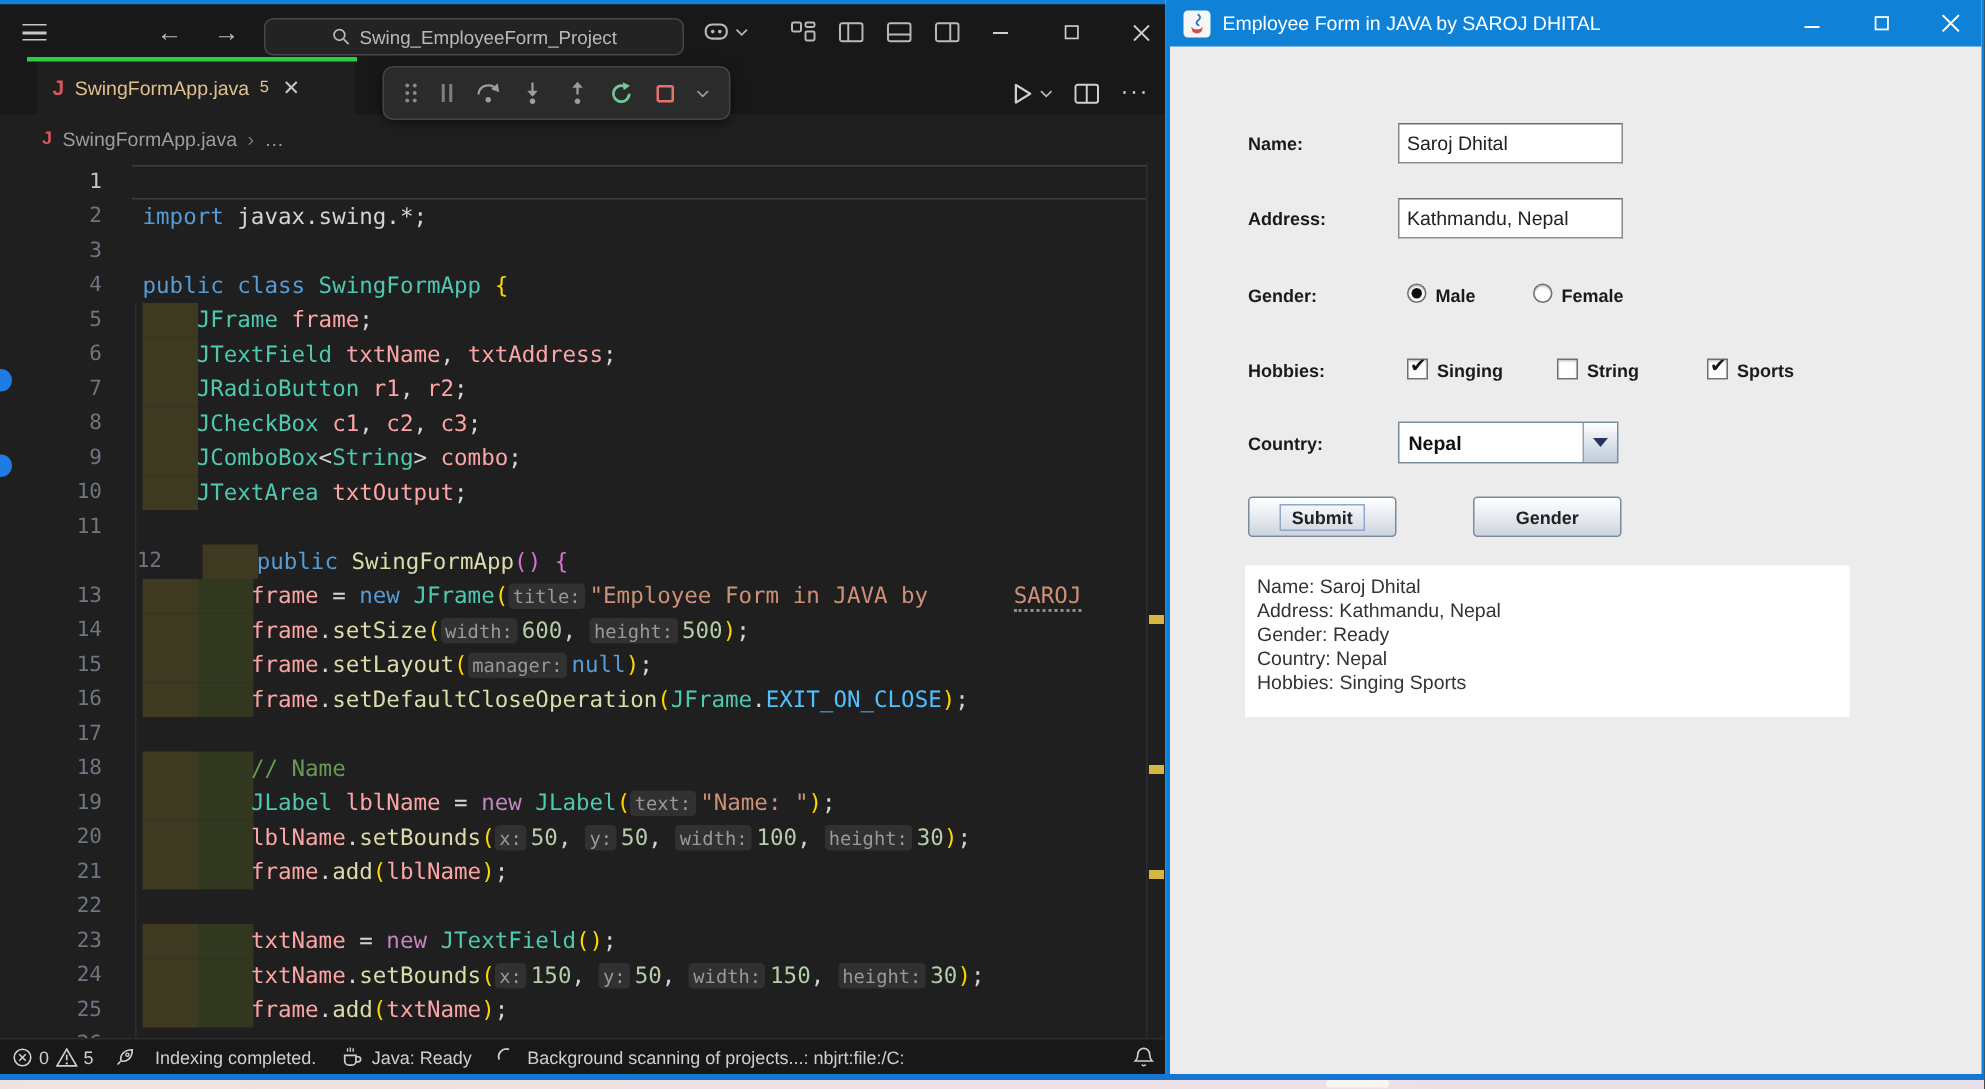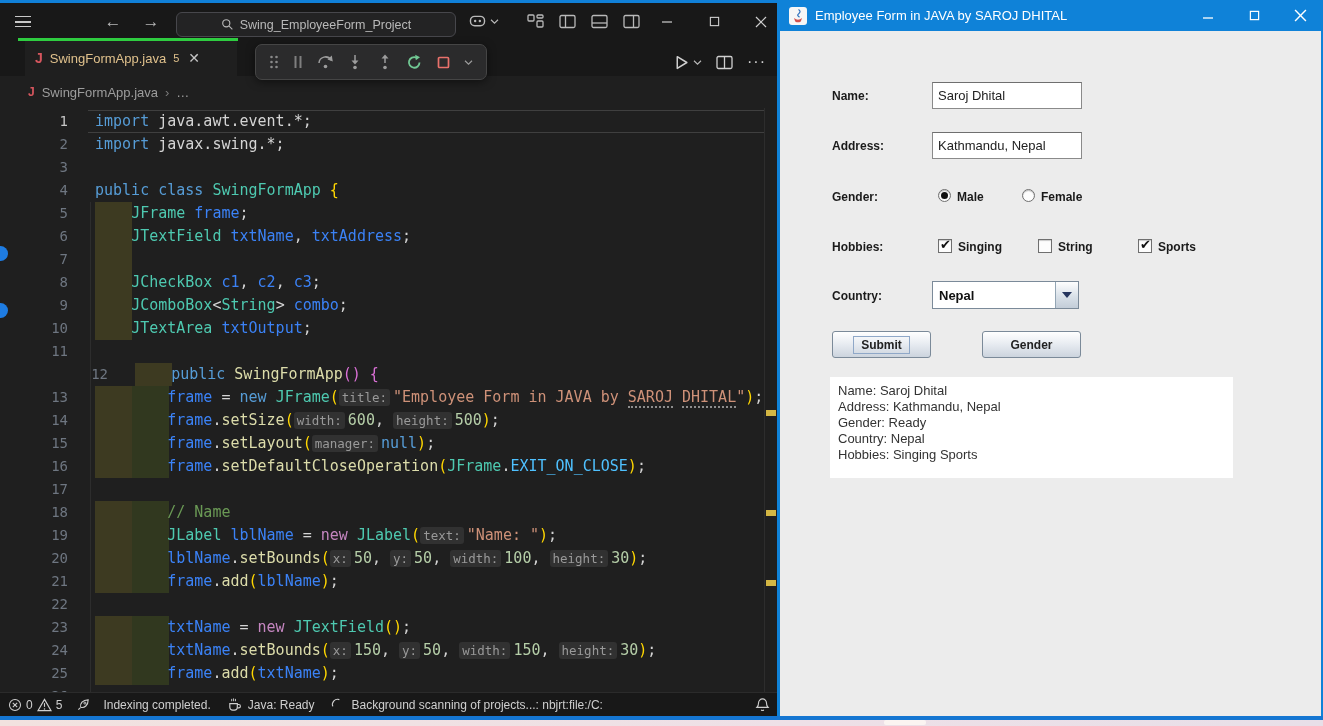--- a/index.html
+++ b/index.html
@@ -57,22 +57,22 @@
   .lnum.active { color:#c6c6c6; }
   .ltoks { position:absolute; left:95px; white-space:pre; }
   .curline { position:absolute; left:88px; width:676px; height:23px; border-top:1px solid #3f3f3f; border-bottom:1px solid #3f3f3f; }
   .mark1 { position:absolute; left:95px; width:37px; height:23px; background:#3d3a21; }
   .mark2 { position:absolute; left:132px; width:37px; height:23px; background:#31381f; }
   #indent-guide { position:absolute; left:90px; top:94px; width:1px; height:586px; background:#2d2d2d; }
   #ruler-line { position:absolute; left:764px; top:0; width:1px; height:584px; background:#2d2d2d; }
   .ovr-mark { position:absolute; left:766px; width:10px; height:6px; background:#d3b643; }
 
   .tk-kw { color:#569cd6; } .tk-kw2 { color:#c586c0; } .tk-ty { color:#4ec9b0; }
-  .tk-va { color:#3b82f6; } .tk-fn { color:#dcdcaa; } .tk-st { color:#ce9178; }
-  .tk-stm { color:#ce9178; border-bottom:2px dotted #8d8d8d; }
+  .tk-va { color:#fca5a5; } .tk-fn { color:#dcdcaa; } .tk-st { color:#ce9178; }
+  .tk-stm { color:#ce9178; border-bottom:2px dotted #8d8d8d;margin-left:48px; }
   .tk-nu { color:#b5cea8; } .tk-cm { color:#6a9955; } .tk-pl { color:#d4d4d4; }
   .tk-b1 { color:#ffd700; } .tk-b2 { color:#da70d6; } .tk-co { color:#4fc1ff; }
   .tk-in { color:#999; background:#313131; border-radius:3px; font-size:12.5px; padding:1px 3px; margin-right:3px; }
 
   .blue-dot { position:absolute; left:-7px; width:15px; height:15px; border-radius:50%; background:#1e7ce2; z-index:4; }
 
   
   #statusbar { position:absolute; left:0; top:692px; width:780px; height:24px; background:#181818;
                border-top:1px solid #2b2b2b; display:flex; align-items:center; color:#cfcfcf; font-size:12px; gap:6px; padding:0 8px; }
   #statusbar .grp { display:flex; align-items:center; gap:4px; }
@@ -266,27 +266,27 @@
     <div id="breadcrumb">
       <span class="java-j" style="font-size:12px">J</span>
       <span>SwingFormApp.java</span>
       <span style="color:#7a7a7a">›</span>
       <span>…</span>
     </div>
 
     <div id="editor">
       <div id="indent-guide"></div>
       <div id="code-lines">
-          <div class="code-line" style="top: 2px;"><div class="curline"></div><div class="lnum active">1</div><div class="ltoks"><span class="tk-kw">import</span><span class="tk-pl"> java.awt.event.*;</span></div></div>
+          <div class="code-line" style="top: 2px;"><div class="curline"></div><div class="lnum active">1</div></div>
           <div class="code-line" style="top: 25px;"><div class="lnum">2</div><div class="ltoks"><span class="tk-kw">import</span><span class="tk-pl"> javax.swing.*;</span></div></div>
           <div class="code-line" style="top: 48px;"><div class="lnum">3</div><div class="ltoks"></div></div>
           <div class="code-line" style="top: 71px;"><div class="lnum">4</div><div class="ltoks"><span class="tk-kw">public</span><span class="tk-pl"> </span><span class="tk-kw">class</span><span class="tk-pl"> </span><span class="tk-ty">SwingFormApp</span><span class="tk-pl"> </span><span class="tk-b1">{</span></div></div>
           <div class="code-line" style="top: 94px;"><div class="mark1"></div><div class="lnum">5</div><div class="ltoks"><span class="tk-pl">    </span><span class="tk-ty">JFrame</span><span class="tk-pl"> </span><span class="tk-va">frame</span><span class="tk-pl">;</span></div></div>
           <div class="code-line" style="top: 117px;"><div class="mark1"></div><div class="lnum">6</div><div class="ltoks"><span class="tk-pl">    </span><span class="tk-ty">JTextField</span><span class="tk-pl"> </span><span class="tk-va">txtName</span><span class="tk-pl">, </span><span class="tk-va">txtAddress</span><span class="tk-pl">;</span></div></div>
-          <div class="code-line" style="top: 140px;"><div class="mark1"></div><div class="lnum">7</div></div>
+          <div class="code-line" style="top: 140px;"><div class="mark1"></div><div class="lnum">7</div><div class="ltoks"><span class="tk-pl">    </span><span class="tk-ty">JRadioButton</span><span class="tk-pl"> </span><span class="tk-va">r1</span><span class="tk-pl">, </span><span class="tk-va">r2</span><span class="tk-pl">;</span></div></div>
           <div class="code-line" style="top: 163px;"><div class="mark1"></div><div class="lnum">8</div><div class="ltoks"><span class="tk-pl">    </span><span class="tk-ty">JCheckBox</span><span class="tk-pl"> </span><span class="tk-va">c1</span><span class="tk-pl">, </span><span class="tk-va">c2</span><span class="tk-pl">, </span><span class="tk-va">c3</span><span class="tk-pl">;</span></div></div>
           <div class="code-line" style="top: 186px;"><div class="mark1"></div><div class="lnum">9</div><div class="ltoks"><span class="tk-pl">    </span><span class="tk-ty">JComboBox</span><span class="tk-pl">&lt;</span><span class="tk-ty">String</span><span class="tk-pl">&gt;</span><span class="tk-pl"> </span><span class="tk-va">combo</span><span class="tk-pl">;</span></div></div>
           <div class="code-line" style="top: 209px; padding-left: 29px;"><div class="mark1"></div><div class="lnum">10</div><div class="ltoks"><span class="tk-pl">    </span><span class="tk-ty">JTextArea</span><span class="tk-pl"> </span><span class="tk-va">txtOutput</span><span class="tk-pl">;</span></div></div>
           <div class="code-line" style="top: 232px;"><div class="lnum">11</div><div class="ltoks"></div></div>
           <div class="code-line" style="top: 255px; margin-left: 40px;"><div class="mark1"></div><div class="lnum">12</div><div class="ltoks"><span class="tk-pl">    </span><span class="tk-kw">public</span><span class="tk-pl"> </span><span class="tk-fn">SwingFormApp</span><span class="tk-b2">(</span><span class="tk-b2">)</span><span class="tk-pl"> </span><span class="tk-b2">{</span></div></div>
           <div class="code-line" style="top: 278px;"><div class="mark1"></div><div class="mark2"></div><div class="lnum">13</div><div class="ltoks"><span class="tk-pl">        </span><span class="tk-va">frame</span><span class="tk-pl"> = </span><span class="tk-kw">new</span><span class="tk-pl"> </span><span class="tk-ty">JFrame</span><span class="tk-b1">(</span><span class="tk-in">title:</span><span class="tk-st">"Employee Form in JAVA by </span><span class="tk-stm">SAROJ</span><span class="tk-st"> </span><span class="tk-stm">DHITAL</span><span class="tk-st">"</span><span class="tk-b1">)</span><span class="tk-pl">;</span></div></div>
           <div class="code-line" style="top: 301px;"><div class="mark1"></div><div class="mark2"></div><div class="lnum">14</div><div class="ltoks"><span class="tk-pl">        </span><span class="tk-va">frame</span><span class="tk-pl">.</span><span class="tk-fn">setSize</span><span class="tk-b1">(</span><span class="tk-in">width:</span><span class="tk-nu">600</span><span class="tk-pl">, </span><span class="tk-in">height:</span><span class="tk-nu">500</span><span class="tk-b1">)</span><span class="tk-pl">;</span></div></div>
           <div class="code-line" style="top: 324px;"><div class="mark1"></div><div class="mark2"></div><div class="lnum">15</div><div class="ltoks"><span class="tk-pl">        </span><span class="tk-va">frame</span><span class="tk-pl">.</span><span class="tk-fn">setLayout</span><span class="tk-b1">(</span><span class="tk-in">manager:</span><span class="tk-kw">null</span><span class="tk-b1">)</span><span class="tk-pl">;</span></div></div>
           <div class="code-line" style="top: 347px;"><div class="mark1"></div><div class="mark2"></div><div class="lnum">16</div><div class="ltoks"><span class="tk-pl">        </span><span class="tk-va">frame</span><span class="tk-pl">.</span><span class="tk-fn">setDefaultCloseOperation</span><span class="tk-b1">(</span><span class="tk-ty">JFrame</span><span class="tk-pl">.</span><span class="tk-co">EXIT_ON_CLOSE</span><span class="tk-b1">)</span><span class="tk-pl">;</span></div></div>
           <div class="code-line" style="top: 370px;"><div class="lnum">17</div><div class="ltoks"></div></div>

